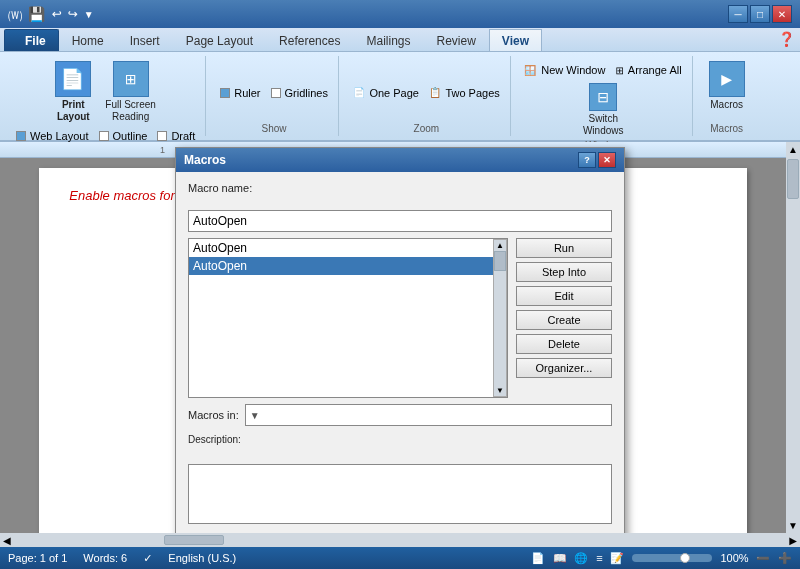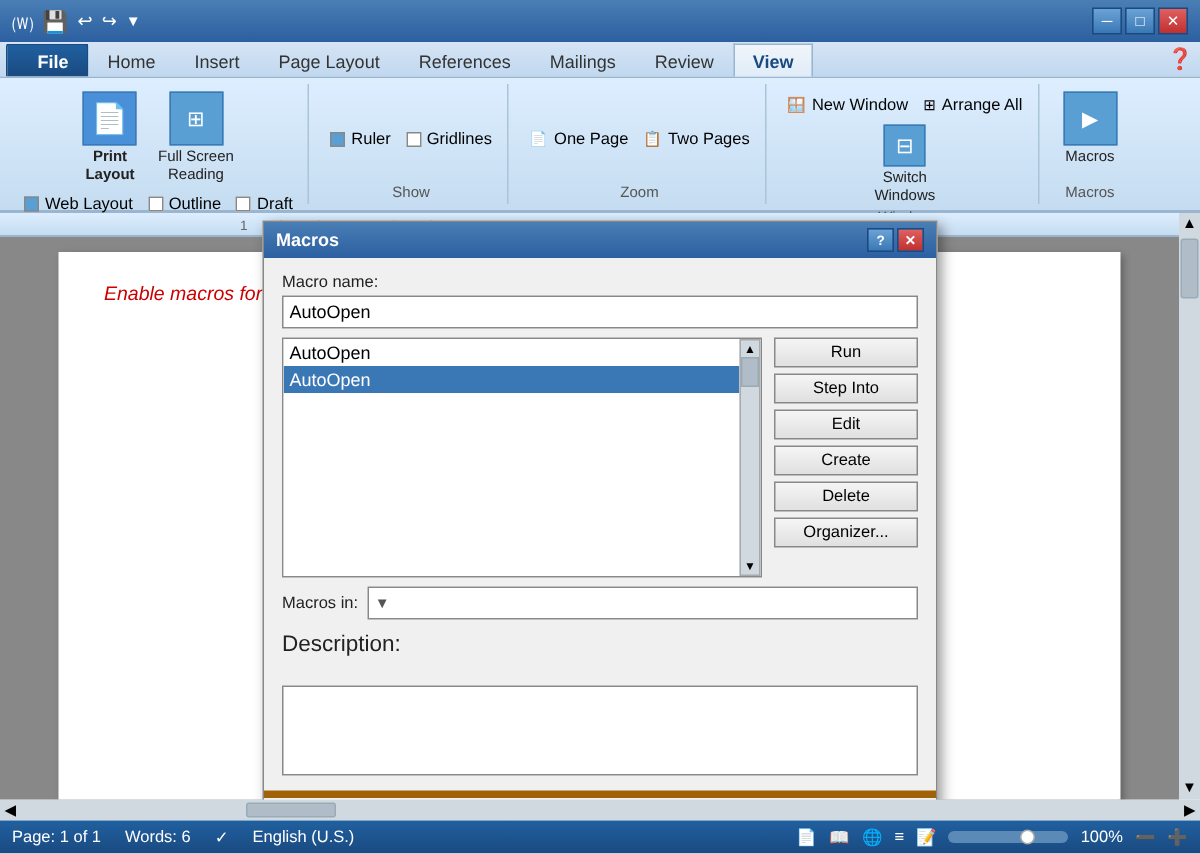--- a/index.html
+++ b/index.html
@@ -226,21 +226,21 @@
       display: flex; align-items: center; justify-content: center;
       cursor: pointer;
     }
     .modal-btn.close-btn { background: linear-gradient(to bottom, #e06060, #c03030); }
     .modal-body {
       padding: 10px 12px;
     }
     .field-label {
       font-size: 11px;
       color: #222;
-      margin-bottom: 3px;
+      margin-bottom: 16px;
     }
     .macro-name-input {
       width: 100%;
       border: 1px solid #888;
       background: white;
       padding: 2px 4px;
       font-size: 12px;
       height: 22px;
       outline: none;
     }
@@ -305,21 +305,21 @@
       background: white;
       padding: 2px 4px;
       font-size: 11px;
       height: 22px;
       display: flex; align-items: center; justify-content: space-between;
       cursor: pointer;
     }
     .select-arrow { font-size: 10px; color: #555; }
 
     .description-section { margin-top: 8px; }
-    .description-label { font-size: 15px; color: #222; margin-bottom: 19px; }
+    .description-label { font-size: 10px; color: #222; margin-bottom: 19px; }
     .description-box {
       width: 100%;
       height: 60px;
       border: 1px solid #888;
       background: white;
       padding: 2px 4px;
       font-size: 11px;
     }
     .modal-footer {
       display: flex;

